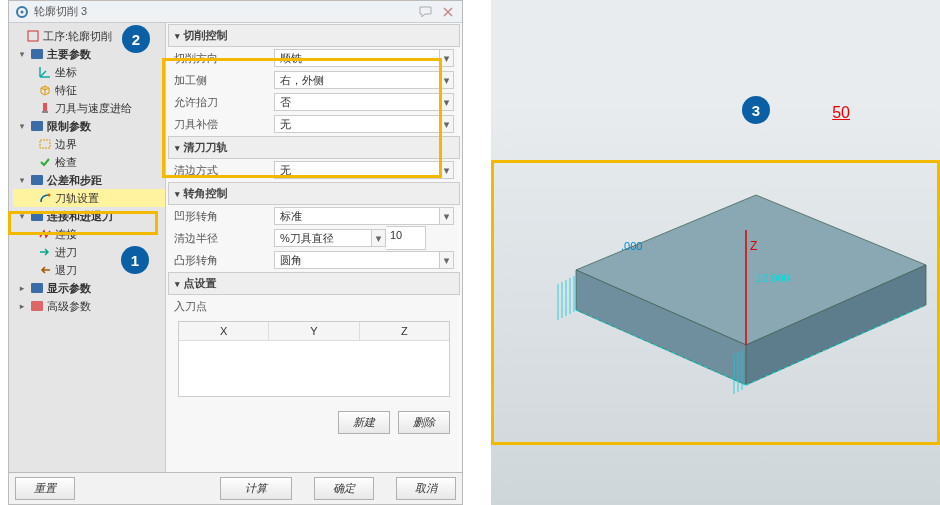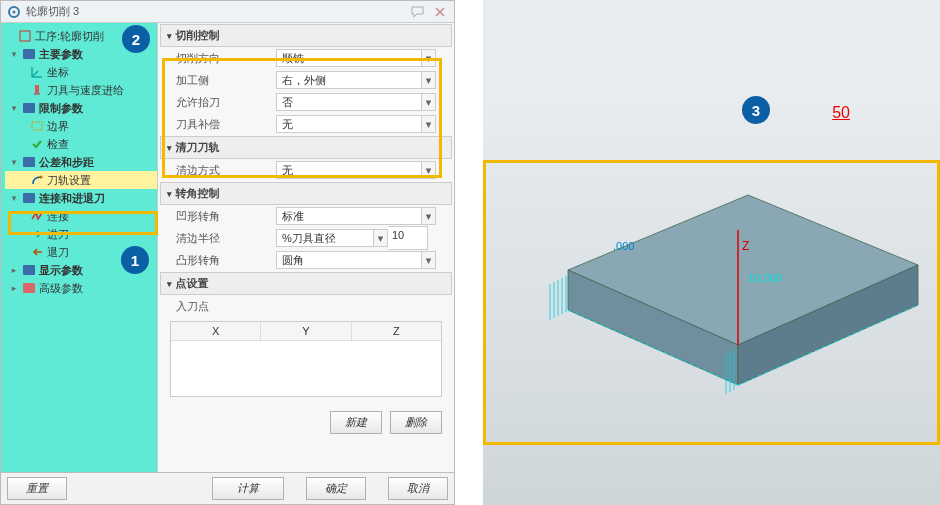--- a/index.html
+++ b/index.html
@@ -1,35 +1,35 @@
 <!DOCTYPE html>
 <html><head>
 <meta charset="utf-8">
 <style>
 * { box-sizing: border-box; margin: 0; padding: 0; }
 body { font-family: "Microsoft YaHei", Arial, sans-serif; font-size: 11px; background: #fff; color: #333; }
-.container { display: flex; width: 940px; height: 505px; }
+.container { display: flex; width: 940px; height: 505px; padding-left: 8px; }
 .left-panel { width: 455px; border: 1px solid #bbb; display: flex; flex-direction: column; background: #f7f7f7; }
 .title-bar { display: flex; align-items: center; padding: 3px 6px; background: #eef2f5; border-bottom: 1px solid #ccc; }
 .title-bar .icon { width: 14px; height: 14px; margin-right: 5px; display: inline-flex; align-items: center; justify-content: center; }
 .title-bar .title { flex: 1; color: #555; }
 .title-bar .tb-icons { display: flex; gap: 6px; }
 .tb-icon { width: 16px; height: 14px; color: #aaa; cursor: pointer; display: flex; align-items: center; justify-content: center; }
 .body-area { display: flex; flex: 1; overflow: hidden; }
-.tree { width: 157px; background: #5eead4; border-right: 1px solid #ccc; padding: 4px 0 4px 4px; overflow-y: auto; }
+.tree { width: 157px; background: #e5e5e5; border-right: 1px solid #ccc; padding: 4px 0 4px 4px; overflow-y: auto; }
 .tree-row { display: flex; align-items: center; height: 18px; white-space: nowrap; cursor: pointer; }
 .tree-row .exp { width: 10px; text-align: center; color: #666; font-size: 9px; }
 .tree-row .t-icon { width: 14px; height: 14px; margin: 0 3px; display: inline-flex; align-items: center; justify-content: center; }
 .tree-row .t-label { color: #333; }
 .tree-row.selected { background: #fff3a0; }
 .kv-pane { flex: 1; display: flex; flex-direction: column; }
 .kv-scroll { flex: 1; overflow-y: auto; }
 .kv-group-header { display: flex; align-items: center; background: #eee; border: 1px solid #ccc; padding: 3px 6px; margin: 1px 2px 0 2px; font-weight: 600; color: #444; }
 .kv-group-header .tri { margin-right: 4px; font-size: 9px; }
-.kv-row { display: flex; align-items: center; padding: 1px 6px; height: 22px; margin: 0 12px; }
+.kv-row { display: flex; align-items: center; padding: 1px 6px; height: 22px; margin: 0 2px; }
 .kv-label { width: 100px; color: #555; }
 .kv-val { flex: 1; border: 1px solid #ccc; background: #fff; padding: 2px 5px; height: 18px; display: flex; align-items: center; }
 .kv-arrow { width: 14px; text-align: center; color: #666; border: 1px solid #ccc; border-left: none; height: 18px; display: flex; align-items: center; justify-content: center; background: #f5f5f5; cursor: pointer; }
 .kv-input { flex: 0 0 40px; border: 1px solid #ccc; border-left:none; height:24px; padding: 2px 4px; background:#fff; }
 .table-box { margin: 4px 12px 8px 12px; border: 1px solid #ccc; background: #fff; }
 .table-header { display: flex; border-bottom: 1px solid #ddd; background: #f5f5f5; }
 .table-header div { flex: 1; text-align: center; padding: 3px; border-right: 1px solid #ddd; }
 .table-body { height: 55px; }
 .table-btns { display: flex; justify-content: flex-end; gap: 8px; padding: 6px 12px 8px 0; }
 .btn { border: 1px solid #b0b0b0; background: linear-gradient(#fefefe,#e8e8e8); padding: 3px 14px; font-size: 11px; cursor: pointer; color: #333; font-style: italic; }
@@ -95,20 +95,28 @@
           <span class="t-icon">
               <svg width="12" height="12">
                 <path d="M1 11L1 1M1 11L11 11M1 11L7 5" stroke="#1aa" stroke-width="1.5" fill="none"></path>
               </svg>
             </span>
           <span class="t-label">坐标</span>
         </div>
         <div class="tree-row" style="padding-left:22px">
           <span class="t-icon">
               <svg width="12" height="12">
+                <path d="M2 4l4-2 4 2v5l-4 2-4-2z M6 2v8 M2 4l4 2 4-2" fill="none" stroke="#d90" stroke-width="1"></path>
+              </svg>
+            </span>
+          <span class="t-label">特征</span>
+        </div>
+        <div class="tree-row" style="padding-left:22px">
+          <span class="t-icon">
+              <svg width="12" height="12">
                 <rect x="4" y="1" width="4" height="9" fill="#d55"></rect>
                 <rect x="3" y="9" width="6" height="2" fill="#888"></rect>
               </svg>
             </span>
           <span class="t-label">刀具与速度进给</span>
         </div>
         <div class="tree-row" style="padding-left:4px">
           <span class="exp">▾</span>
           <span class="t-icon">
               <svg width="12" height="10">

